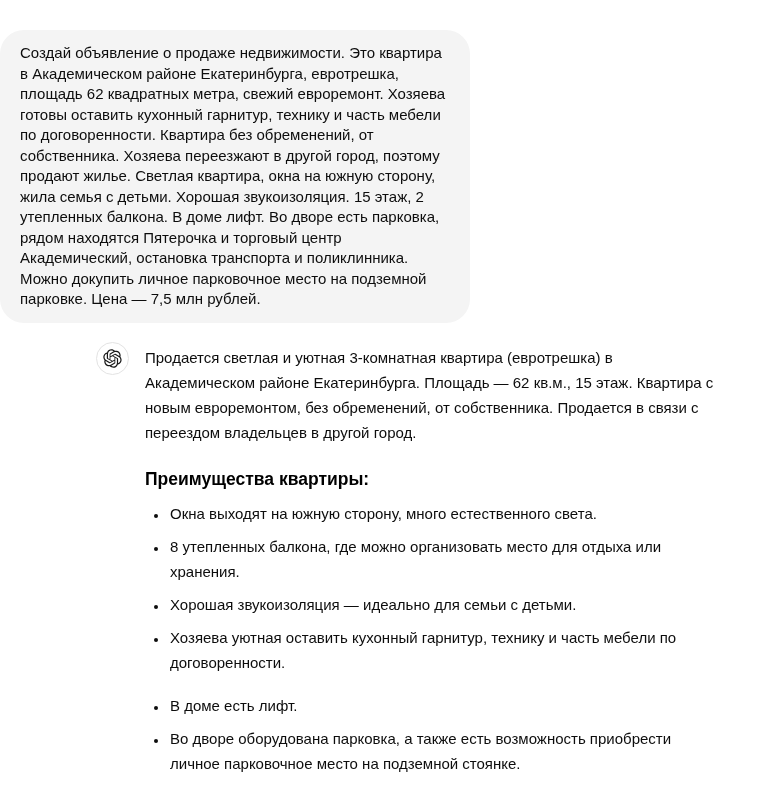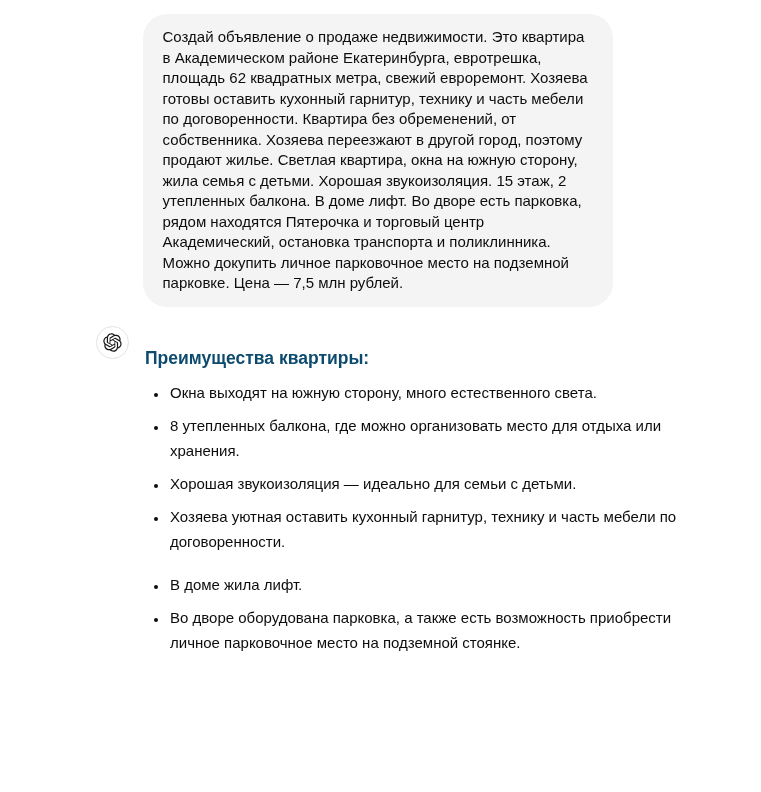--- a/index.html
+++ b/index.html
@@ -15,22 +15,22 @@
     color: #0d0d0d;
     -webkit-font-smoothing: antialiased;
   }
   .chat {
     width: 761px;
     position: relative;
   }
   
   .user-row {
     display: flex;
-    justify-content: center;
-    padding: 14px 6px 0 0;
+    justify-content: flex-start;
+    padding: 30px 6px 0 0;
   }
   .user-bubble {
     box-sizing: border-box;
     max-width: 470px;
     background: #f4f4f4;
     border-radius: 24px;
     padding: 13px 20px;
     font-size: 15px;
     line-height: 20.5px;
     color: #0d0d0d;
@@ -71,21 +71,21 @@
     margin: 0 0 16px 0;
   }
   .assistant-content p.intro {
     margin-top: 5px;
   }
   .assistant-content h3 {
     font-size: 17.5px;
     font-weight: 700;
     margin: 22px 0 10px 0;
     line-height: 24px;
-    color: #0c4a6e;
+    color: #000000;
   }
   .assistant-content ul {
     margin: 2px 0 18px 0;
     padding-left: 23px;
   }
   .assistant-content li {
     margin-bottom: 8px;
     padding-left: 2px;
   }
   .assistant-content li::marker {
@@ -106,30 +106,31 @@
     <div class="avatar">
       <span style="display:flex;">
         <svg viewBox="0 0 41 41" fill="none" xmlns="http://www.w3.org/2000/svg">
             <path d="M37.5324 16.8707C37.9808 15.5241 38.1363 14.0974 37.9886 12.6859C37.8409 11.2744 37.3934 9.91076 36.676 8.68622C35.6126 6.83404 33.9882 5.3676 32.0373 4.4985C30.0864 3.62941 27.9098 3.40259 25.8215 3.85078C24.8796 2.7893 23.7219 1.94125 22.4257 1.36341C21.1295 0.785575 19.7249 0.491269 18.3058 0.500197C16.1708 0.495044 14.0893 1.16803 12.3614 2.42214C10.6335 3.67624 9.34853 5.44666 8.6917 7.47815C7.30085 7.76286 5.98686 8.3414 4.8377 9.17505C3.68854 10.0087 2.73073 11.0782 2.02839 12.312C0.956464 14.1591 0.498905 16.2988 0.721698 18.4228C0.944492 20.5467 1.83612 22.5449 3.268 24.1293C2.81966 25.4759 2.66413 26.9026 2.81182 28.3141C2.95951 29.7256 3.40701 31.0892 4.12437 32.3138C5.18791 34.1659 6.8123 35.6322 8.76321 36.5013C10.7141 37.3704 12.8907 37.5973 14.9789 37.1492C15.9208 38.2107 17.0786 39.0587 18.3747 39.6366C19.6709 40.2144 21.0755 40.5087 22.4946 40.4998C24.6307 40.5054 26.7133 39.8321 28.4418 38.5772C30.1704 37.3223 31.4556 35.5506 32.1119 33.5179C33.5027 33.2332 34.8167 32.6547 35.9659 31.821C37.115 30.9874 38.0728 29.9178 38.7752 28.684C39.8458 26.8371 40.3023 24.6979 40.0789 22.5748C39.8556 20.4517 38.9639 18.4544 37.5324 16.8707ZM22.4978 37.8849C20.7443 37.8874 19.0459 37.2733 17.6994 36.1501C17.7601 36.117 17.8666 36.0586 17.936 36.0161L25.9004 31.4156C26.1003 31.3019 26.2663 31.137 26.3813 30.9378C26.4964 30.7386 26.5563 30.5124 26.5549 30.2825V19.0542L29.9213 20.998C29.9389 21.0068 29.9541 21.0198 29.9656 21.0359C29.977 21.052 29.9842 21.0707 29.9867 21.0902V30.3889C29.9842 32.375 29.1946 34.2791 27.7909 35.6841C26.3872 37.0892 24.4838 37.8806 22.4978 37.8849ZM6.39227 31.0064C5.51397 29.4888 5.19742 27.7107 5.49804 25.9832C5.55718 26.0187 5.66048 26.0818 5.73461 26.1244L13.699 30.7248C13.8975 30.8408 14.1233 30.902 14.3532 30.902C14.583 30.902 14.8088 30.8408 15.0073 30.7248L24.731 25.1103V28.9979C24.7321 29.0177 24.7283 29.0376 24.7199 29.0556C24.7115 29.0736 24.6988 29.0893 24.6829 29.1012L16.6317 33.7497C14.9096 34.7416 12.8643 35.0097 10.9447 34.4954C9.02506 33.9811 7.38785 32.7263 6.39227 31.0064ZM4.29707 13.6194C5.17156 12.0998 6.55279 10.9364 8.19885 10.3327C8.19885 10.4013 8.19491 10.5228 8.19491 10.6071V19.808C8.19351 20.0378 8.25334 20.2638 8.36823 20.4629C8.48312 20.6619 8.64893 20.8267 8.84863 20.9404L18.5723 26.5542L15.206 28.4979C15.1894 28.5089 15.1703 28.5155 15.1505 28.5173C15.1307 28.5191 15.1107 28.516 15.0924 28.5082L7.04046 23.8557C5.32135 22.8601 4.06716 21.2235 3.55289 19.3046C3.03862 17.3858 3.30624 15.3413 4.29707 13.6194ZM31.955 20.0556L22.2312 14.4411L25.5976 12.4981C25.6142 12.4872 25.6333 12.4805 25.6531 12.4787C25.6729 12.4769 25.6928 12.4801 25.7111 12.4879L33.7631 17.1364C34.9967 17.849 36.0017 18.8982 36.6606 20.1613C37.3194 21.4244 37.6047 22.849 37.4832 24.2684C37.3617 25.6878 36.8382 27.0432 35.9743 28.1759C35.1103 29.3086 33.9415 30.1717 32.6047 30.6641C32.6047 30.5947 32.6047 30.4733 32.6047 30.3889V21.188C32.6066 20.9586 32.5474 20.7328 32.4332 20.5338C32.319 20.3348 32.154 20.1698 31.955 20.0556ZM35.3055 15.0128C35.2464 14.9765 35.1431 14.9142 35.069 14.8717L27.1045 10.2712C26.906 10.1554 26.6803 10.0943 26.4504 10.0943C26.2206 10.0943 25.9948 10.1554 25.7963 10.2712L16.0726 15.8858V11.9982C16.0715 11.9783 16.0753 11.9585 16.0837 11.9405C16.0921 11.9225 16.1048 11.9068 16.1207 11.8949L24.1719 7.25025C25.4053 6.53903 26.8158 6.19376 28.2383 6.25482C29.6608 6.31589 31.0364 6.78077 32.2044 7.59508C33.3723 8.40939 34.2842 9.53945 34.8334 10.8531C35.3826 12.1667 35.5464 13.6095 35.3055 15.0128ZM14.2424 21.9419L10.8752 19.9981C10.8576 19.9893 10.8423 19.9763 10.8309 19.9602C10.8195 19.9441 10.8122 19.9254 10.8098 19.9059V10.6071C10.8107 9.18295 11.2173 7.78848 11.9819 6.58696C12.7466 5.38544 13.8377 4.42659 15.1275 3.82264C16.4173 3.21869 17.8524 2.99464 19.2649 3.1767C20.6775 3.35876 22.0089 3.93941 23.1034 4.85067C23.0427 4.88379 22.937 4.94215 22.8668 4.98473L14.9024 9.58517C14.7025 9.69878 14.5366 9.86356 14.4215 10.0626C14.3065 10.2616 14.2466 10.4877 14.2479 10.7175L14.2424 21.9419ZM16.071 17.9991L20.4018 15.4978L24.7325 17.9975V22.9985L20.4018 25.4983L16.071 22.9985V17.9991Z" fill="currentColor"></path>
           </svg>
       </span>
     </div>
 
     <div class="assistant-content">
 
+      <p class="intro">Продается светлая и уютная 3-комнатная квартира (евротрешка) в Академическом районе Екатеринбурга. Площадь — 62 кв.м., 15 этаж. Квартира с новым евроремонтом, без обременений, от собственника. Продается в связи с переездом владельцев в другой город.</p>
 
       <h3>Преимущества квартиры:</h3>
       <ul>
         <li>Окна выходят на южную сторону, много естественного света.</li>
         <li>8 утепленных балкона, где можно организовать место для отдыха или хранения.</li>
         <li>Хорошая звукоизоляция — идеально для семьи с детьми.</li>
         <li>Хозяева уютная оставить кухонный гарнитур, технику и часть мебели по договоренности.</li>
       </ul>
 
       <ul>
-        <li>В доме жила лифт.</li>
+        <li>В доме есть лифт.</li>
         <li>Во дворе оборудована парковка, а также есть возможность приобрести личное парковочное место на подземной стоянке.</li>
 
       </ul>
 
     </div>
   </div>
 </div>
 
 </body></html>

